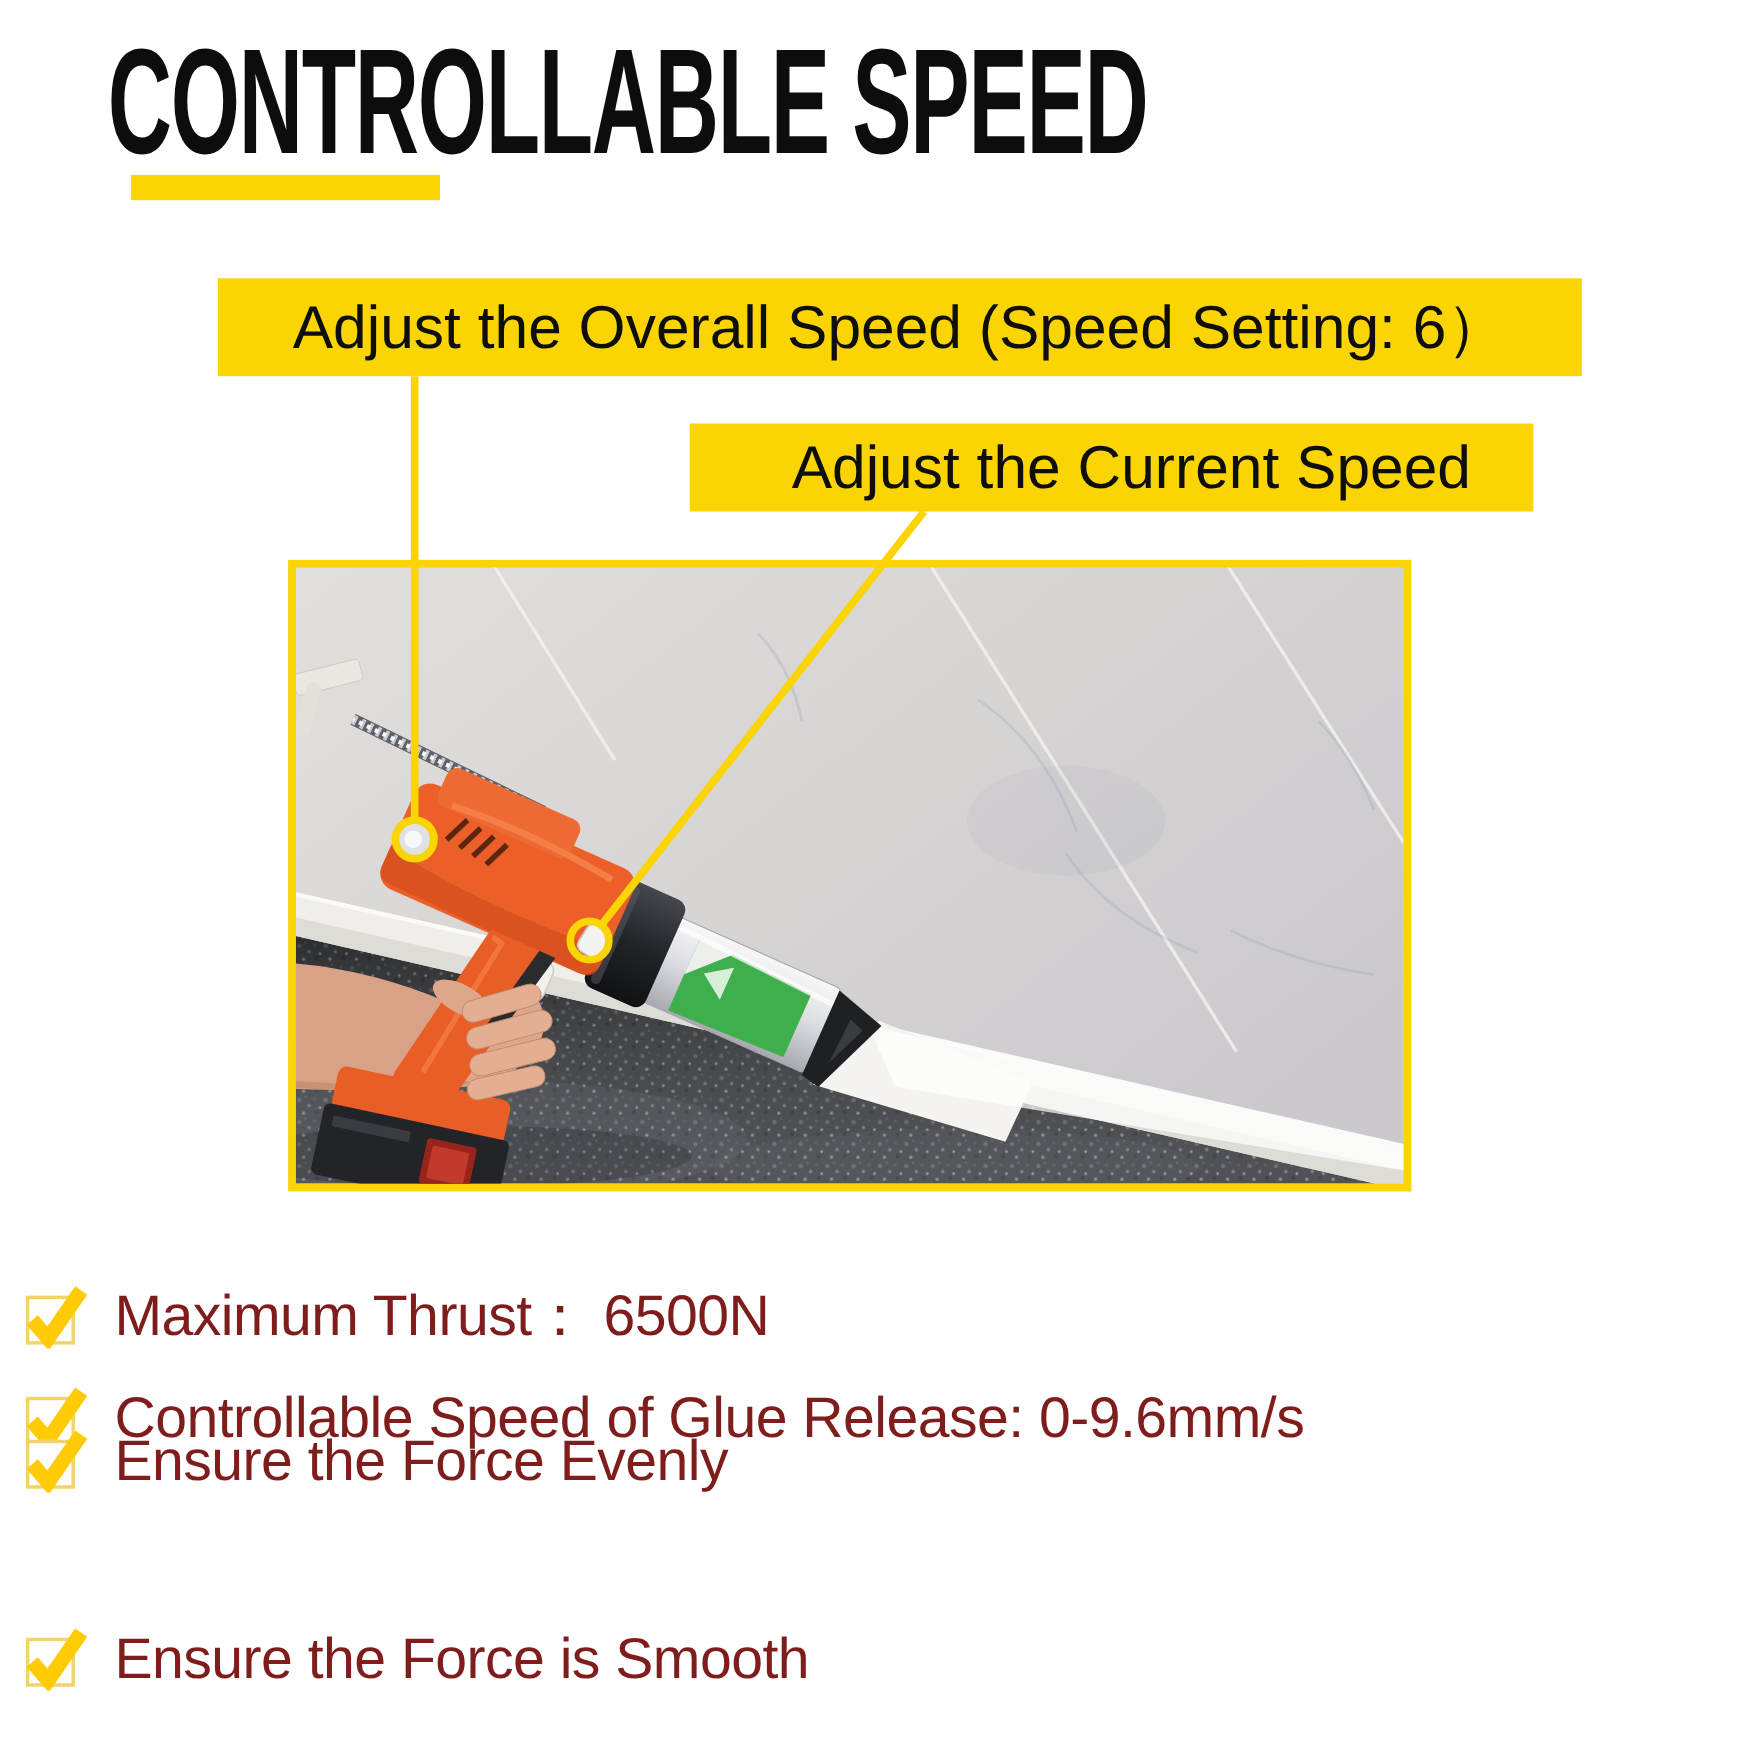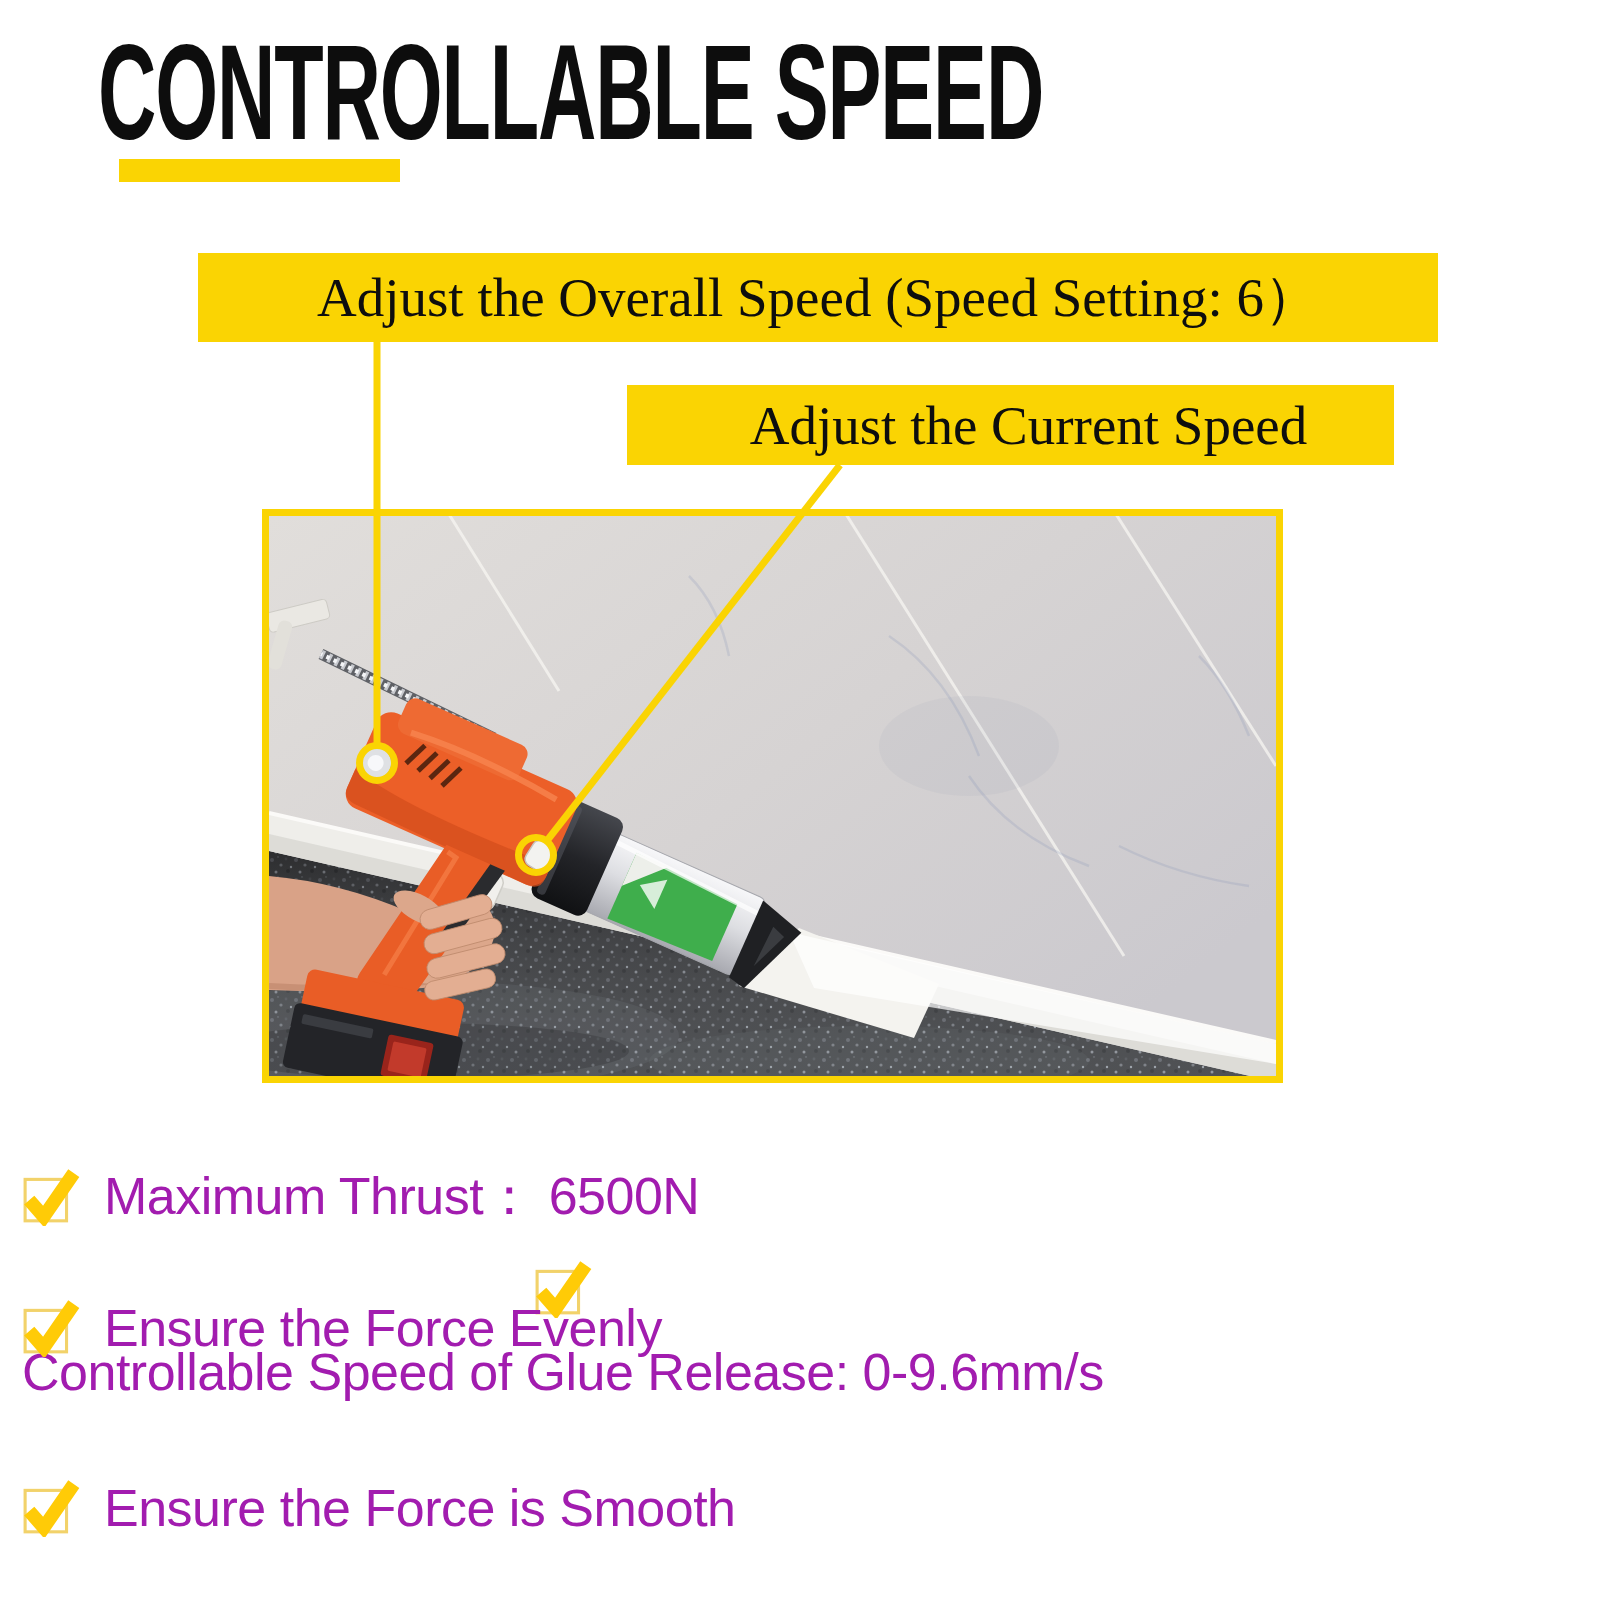--- a/index.html
+++ b/index.html
@@ -17,45 +17,44 @@
   }
   #title-underline{
     left:119px;top:159px;width:281px;height:23px;background:#FAD403;
   }
   
   .callout{
     background:#FAD403;color:#0e0e0e;
     font-size:55px;font-weight:400;
     display:flex;align-items:center;justify-content:center;
     white-space:nowrap;
-    font-family:Liberation Serif, serif;
   }
   #callout-1{left:198px;top:253px;width:1240px;height:89px;}
   #callout-2{left:627px;top:385px;width:731px;height:80px;padding-left:36px;}
   
   #photo-frame{
     left:262px;top:509px;width:1007px;height:560px;
     border:7px solid #FAD403;background:#d6d4d3;
   }
   #photo-frame svg{display:block;}
   
   #annotation-overlay{
     left:0;top:0;width:1600px;height:1600px;pointer-events:none;z-index:6;
   }
   
   .feature{
     left:22px;height:58px;display:flex;align-items:center;gap:24px;
   }
   .feature .check-icon{width:58px;height:58px;flex:0 0 auto;}
   .feature .feature-text{
-    font-size:52px;color:#a21caf;font-weight:400;white-space:nowrap;
+    font-size:52px;color:#7f1d1d;font-weight:400;white-space:nowrap;
     letter-spacing:-0.5px;
   }
   #feature-1{top:1168px;}
-  #feature-2{top:1260px;flex-direction:column;}
+  #feature-2{top:1260px;}
   #feature-3{top:1299px;}
   #feature-4{top:1479px;}
 </style>
 </head>
 <body>
 
 <div class="abs" id="title">CONTROLLABLE SPEED</div>
 <div class="abs" id="title-underline"></div>
 
 <div class="abs callout" id="callout-1">

